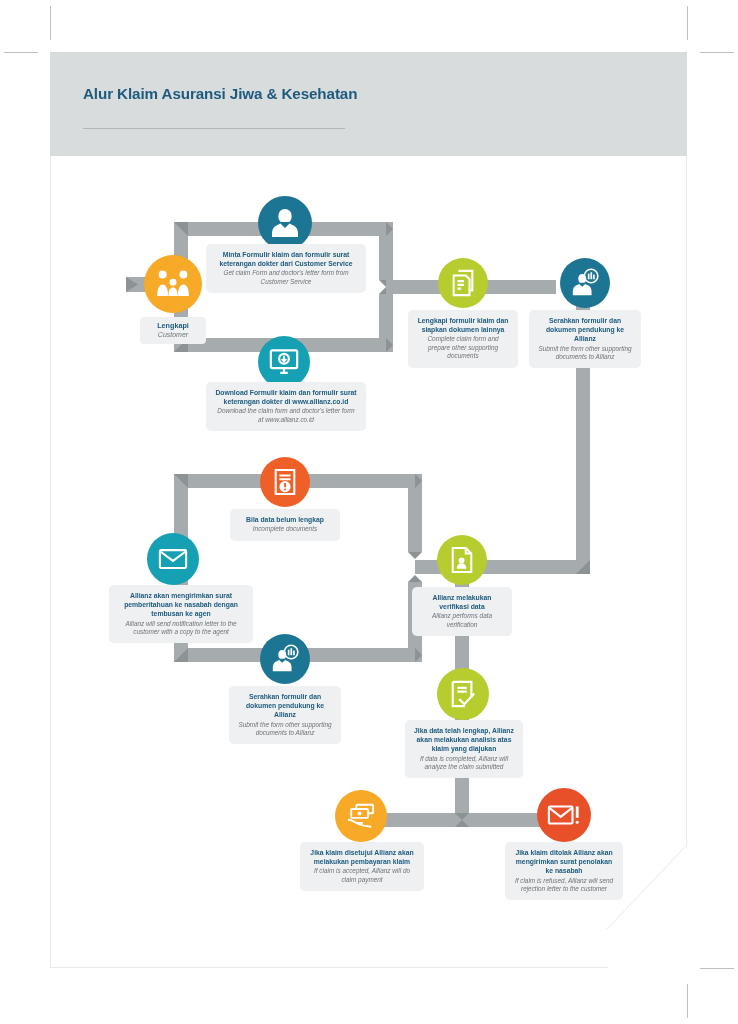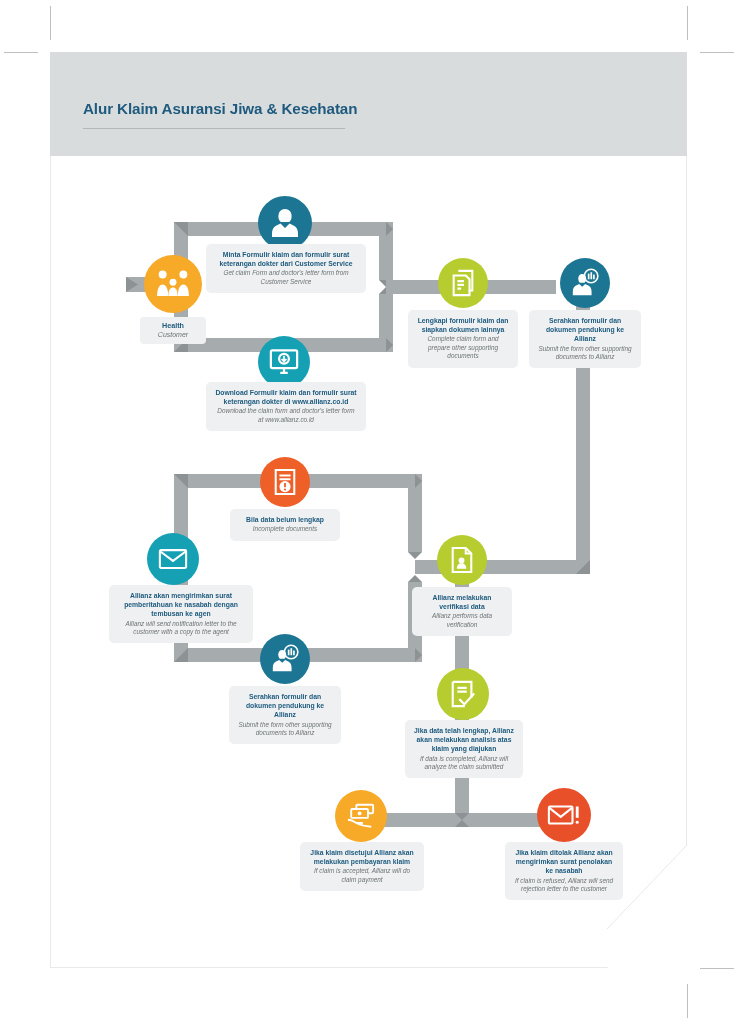--- a/index.html
+++ b/index.html
@@ -27,21 +27,21 @@
     position:absolute;left:607px;top:845px;width:90px;height:130px;
     pointer-events:none;
   }
 
   
   #header{
     position:absolute;left:50px;top:52px;width:637px;height:104px;
     background:#d9dcdd;
   }
   #title{
-    position:absolute;left:33px;top:48px;
+    position:absolute;left:33px;top:33px;
     font-size:15.2px;font-weight:700;color:#1d5a7e;letter-spacing:-.1px;
     white-space:nowrap;
   }
   #subtitle{
     position:absolute;left:33px;top:53px;
     font-size:14.2px;font-style:italic;font-weight:400;color:#2d8fc4;
     letter-spacing:-.1px;white-space:nowrap;
   }
   #title-rule{
     position:absolute;left:33px;top:76px;width:262px;height:1px;background:#b4b7b8;
@@ -167,21 +167,21 @@
       <svg width="38" height="30" viewBox="0 0 44 34" fill="#fff">
         <circle cx="10" cy="6" r="4.6"></circle>
           <path d="M3.6,31 C3.6,22 6.2,17.5 10,17.5 C13.8,17.5 16.4,22 16.4,31 Z"></path>
         <circle cx="34" cy="6" r="4.6"></circle>
           <path d="M27.6,31 C27.6,22 30.2,17.5 34,17.5 C37.8,17.5 40.4,22 40.4,31 Z"></path>
         <circle cx="22" cy="15" r="4"></circle>
           <path d="M16.6,31 C16.6,24 18.8,21 22,21 C25.2,21 27.4,24 27.4,31 Z"></path>
       </svg>
     </div>
     <div class="chip" style="left:-4px;top:62px;width:66px;">
-      <span class="id">Health</span>
+      <span class="id">Lengkapi</span>
       <span class="en">Customer</span>
     </div>
   </div>
 
   <div class="node" style="left:206px;top:196px;">
     <div class="circ" style="left:52px;top:0;width:54px;height:54px;background:#1b7593;">
       <svg width="30" height="32" viewBox="0 0 30 32" fill="#fff">
         <path d="M15,2 C19,2 21.6,5 21.6,9.2 C21.6,12 20.6,14 19.2,15 L10.8,15 C9.4,14 8.4,12 8.4,9.2 C8.4,5 11,2 15,2 Z"></path>
         <path d="M10.5,16.5 L15,21 L19.5,16.5 L24,18.8 C26.6,20.2 28,23 28,26.5 L28,30 L2,30 L2,26.5 C2,23 3.4,20.2 6,18.8 Z"></path>
       </svg>

